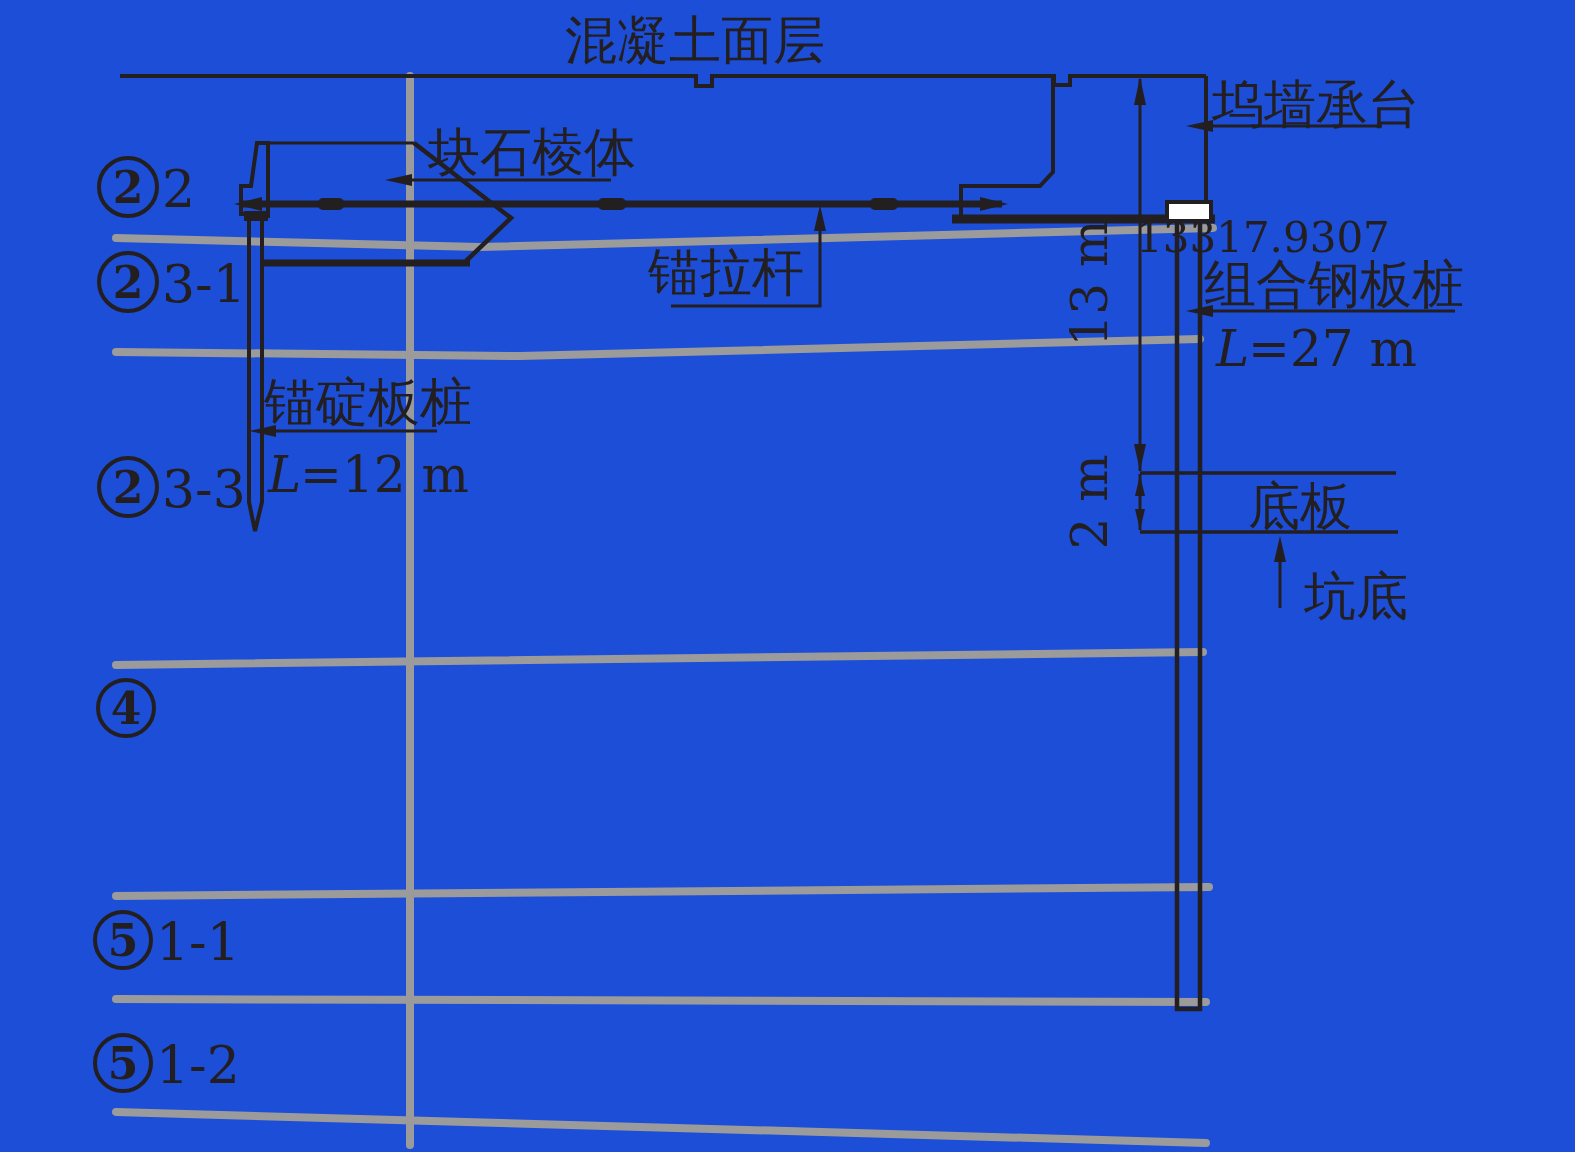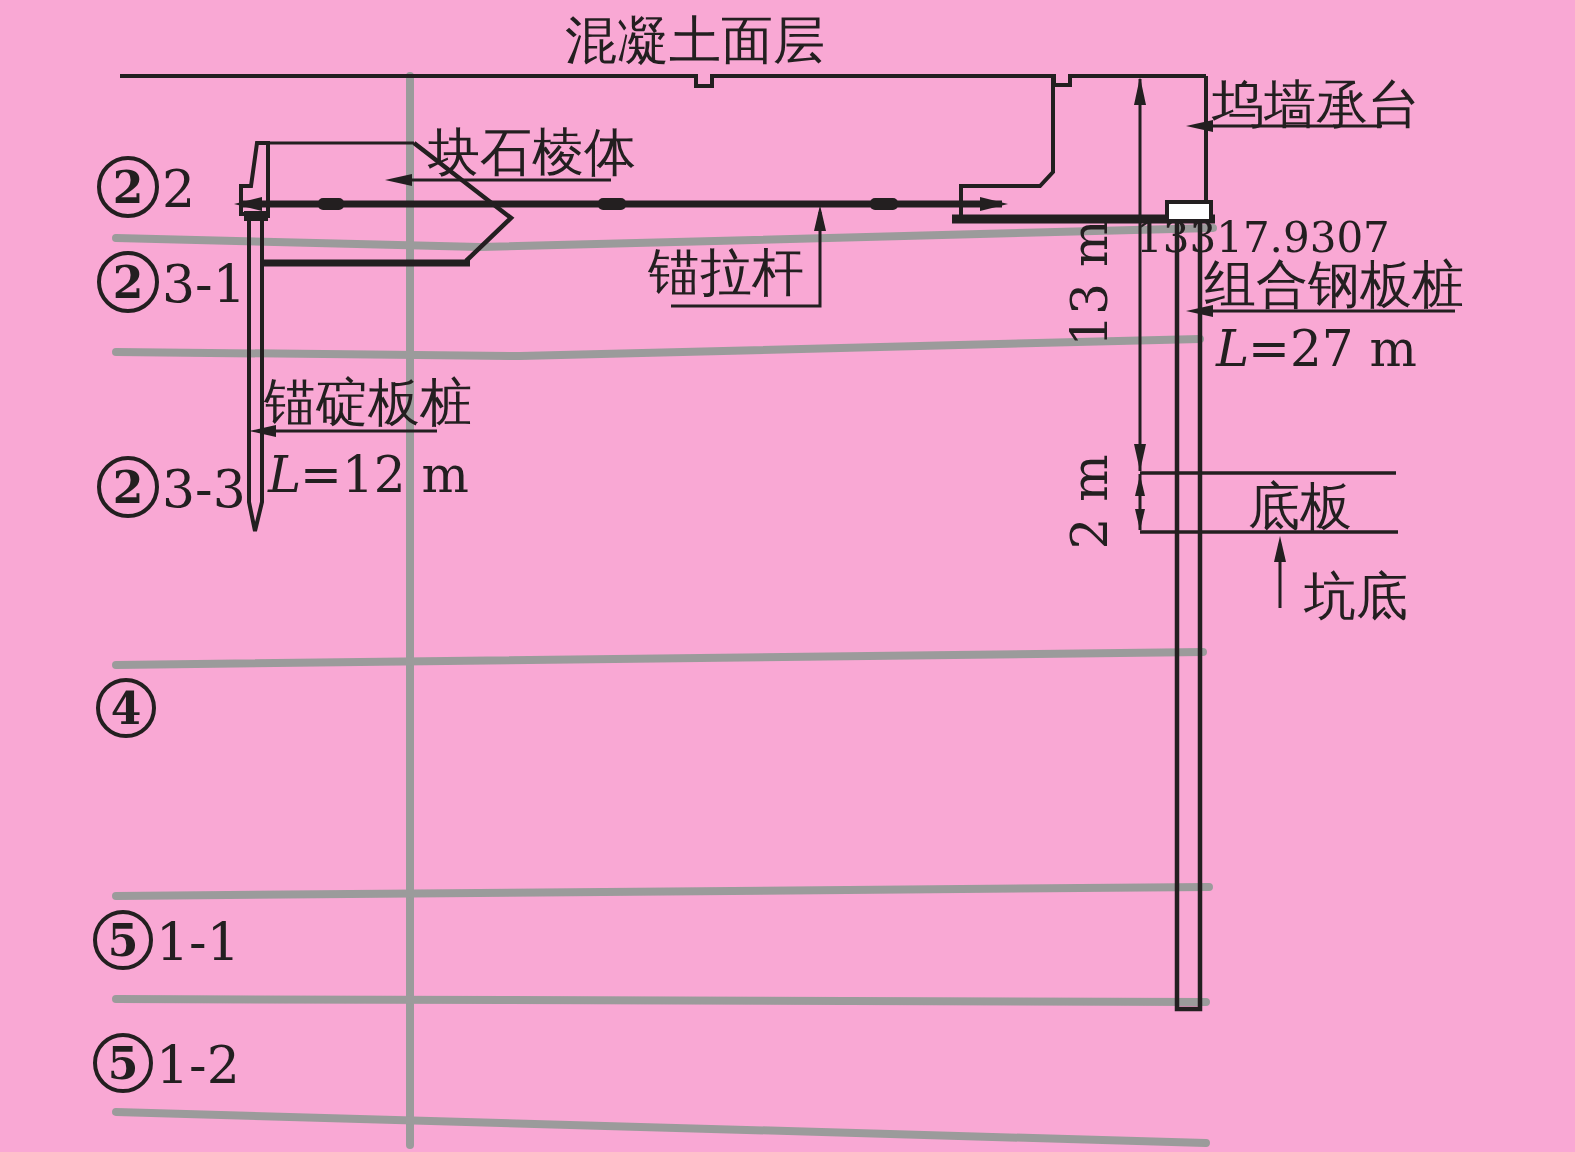--- a/index.html
+++ b/index.html
@@ -1,17 +1,17 @@
 <!DOCTYPE html>
 <html><head>
 <meta charset="utf-8">
 <style>
   html,body{margin:0;padding:0;background:#ffffff;}
   #stage{
-    position:relative;width:1575px;height:1152px;background:#f9a8d4;overflow:hidden;
+    position:relative;width:1575px;height:1152px;background:#1d4ed8;overflow:hidden;
     font-family:"DejaVu Serif","Liberation Serif",serif;
   }
   svg text{fill:#231f20;font-family:"DejaVu Serif","Liberation Serif",serif;}
   .cjk{font-size:52px;}
   .num{font-size:42px;}
   .dim{font-size:50px;}
   .suffix{font-size:52px;}
   .circled-digit{font-size:44px;font-weight:bold;}
   .len{font-size:50px;}
   .len-var{font-style:italic;}

